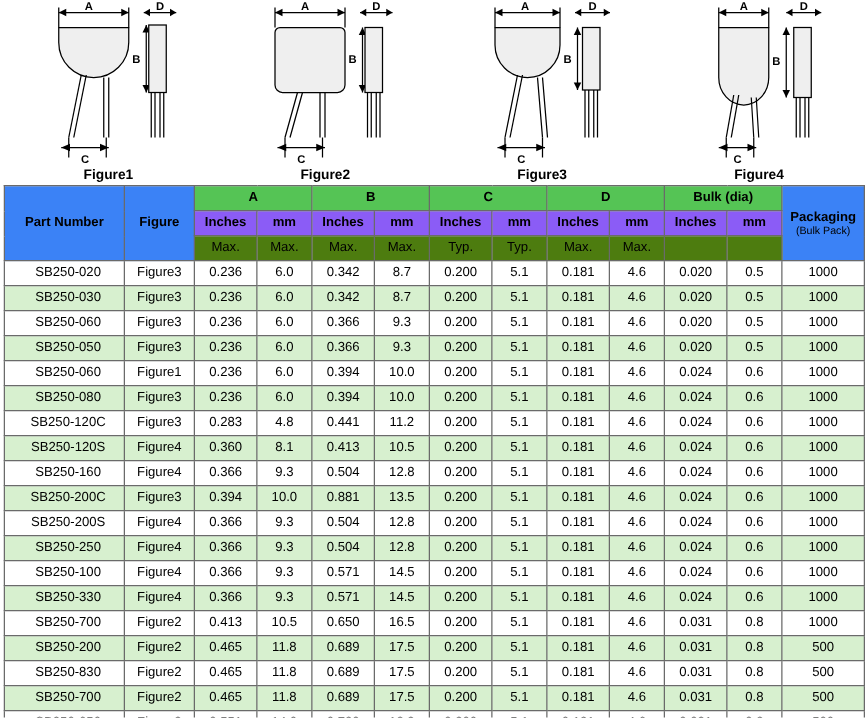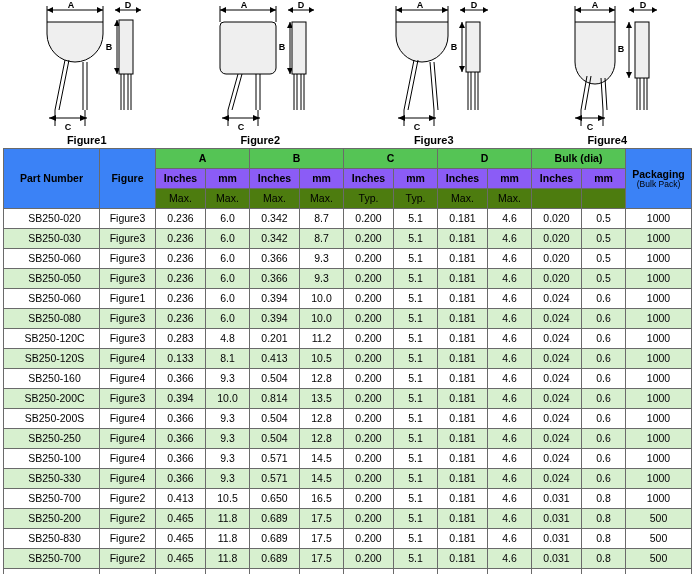--- a/index.html
+++ b/index.html
@@ -386,34 +386,34 @@
           <td>4.6</td>
           <td>0.024</td>
           <td>0.6</td>
           <td>1000</td>
         </tr>
         <tr class="white">
           <td class="part">SB250-120C</td>
           <td>Figure3</td>
           <td>0.283</td>
           <td>4.8</td>
-          <td>0.201</td>
+          <td>0.441</td>
           <td>11.2</td>
           <td>0.200</td>
           <td>5.1</td>
           <td>0.181</td>
           <td>4.6</td>
           <td>0.024</td>
           <td>0.6</td>
           <td>1000</td>
         </tr>
         <tr class="green">
           <td class="part">SB250-120S</td>
           <td>Figure4</td>
-          <td>0.133</td>
+          <td>0.360</td>
           <td>8.1</td>
           <td>0.413</td>
           <td>10.5</td>
           <td>0.200</td>
           <td>5.1</td>
           <td>0.181</td>
           <td>4.6</td>
           <td>0.024</td>
           <td>0.6</td>
           <td>1000</td>
@@ -431,21 +431,21 @@
           <td>4.6</td>
           <td>0.024</td>
           <td>0.6</td>
           <td>1000</td>
         </tr>
         <tr class="green">
           <td class="part">SB250-200C</td>
           <td>Figure3</td>
           <td>0.394</td>
           <td>10.0</td>
-          <td>0.814</td>
+          <td>0.881</td>
           <td>13.5</td>
           <td>0.200</td>
           <td>5.1</td>
           <td>0.181</td>
           <td>4.6</td>
           <td>0.024</td>
           <td>0.6</td>
           <td>1000</td>
         </tr>
         <tr class="white">

